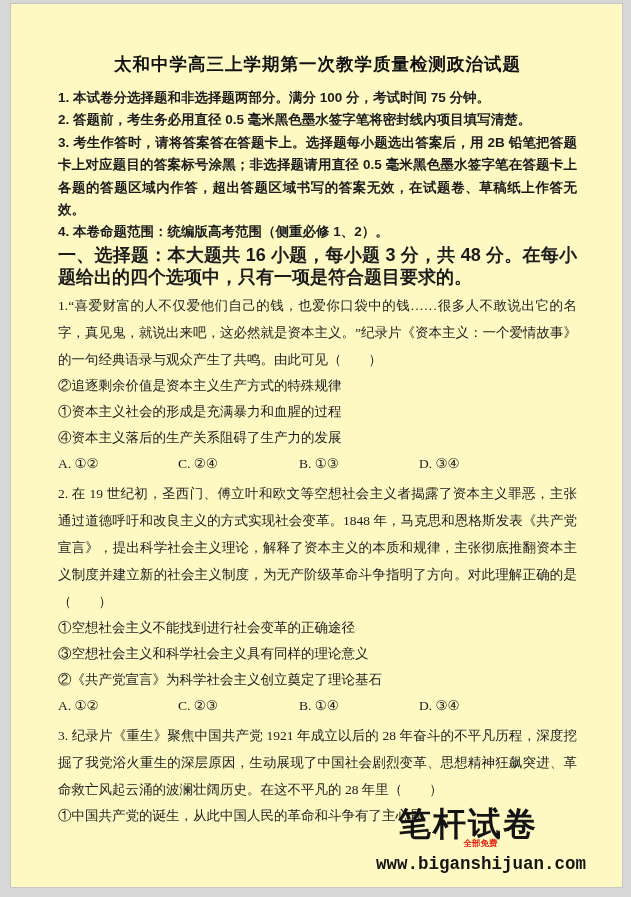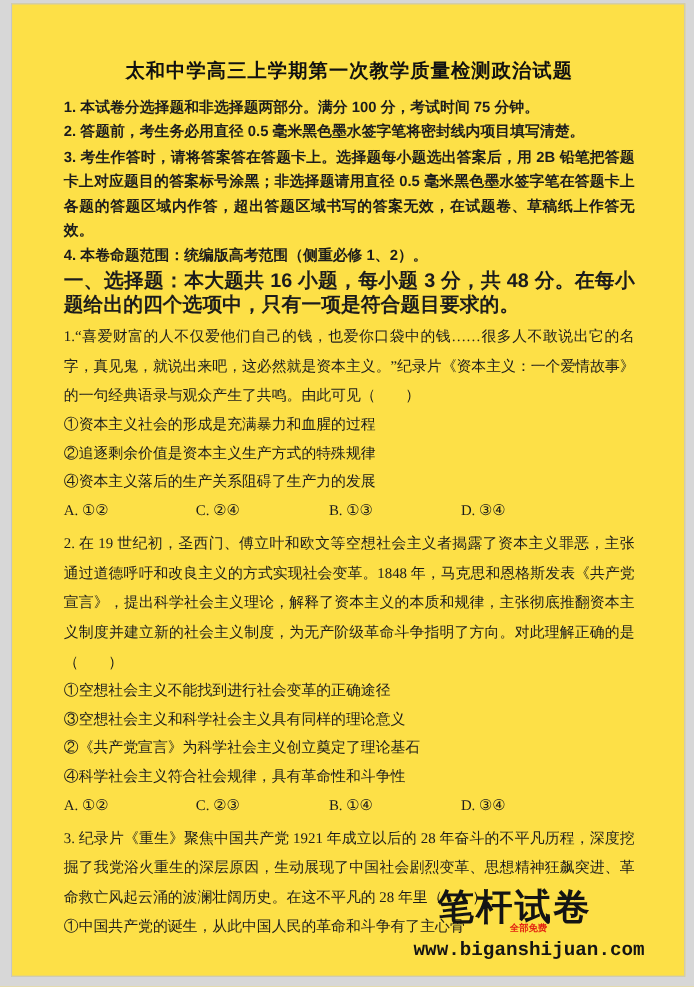--- a/index.html
+++ b/index.html
@@ -9,21 +9,21 @@
     background: #d7d7d7;
     position: relative;
     overflow: hidden;
     font-family: "Liberation Serif", "DejaVu Serif", serif;
     color: #1c1c1c;
   }
   .page {
     position: absolute;
     left: 10px; top: 3px;
     width: 613px; height: 885px;
-    background: #fde047;
+    background: #fef9c3;
     border: 1px solid #c6c6c6;
   }
   .content {
     padding: 48px 45px 0 47px;
   }
   .doc-title {
     font-family: "Liberation Sans", "DejaVu Sans", sans-serif;
     font-weight: bold;
     font-size: 17.5px;
     text-align: center;
@@ -123,37 +123,36 @@
       <div class="notice-line">1. 本试卷分选择题和非选择题两部分。满分 100 分，考试时间 75 分钟。</div>
       <div class="notice-line">2. 答题前，考生务必用直径 0.5 毫米黑色墨水签字笔将密封线内项目填写清楚。</div>
       <div class="notice-line">3. 考生作答时，请将答案答在答题卡上。选择题每小题选出答案后，用 2B 铅笔把答题卡上对应题目的答案标号涂黑；非选择题请用直径 0.5 毫米黑色墨水签字笔在答题卡上各题的答题区域内作答，超出答题区域书写的答案无效，在试题卷、草稿纸上作答无效。</div>
       <div class="notice-line">4. 本卷命题范围：统编版高考范围（侧重必修 1、2）。</div>
     </div>
 
     <div class="section-heading">一、选择题：本大题共 16 小题，每小题 3 分，共 48 分。在每小题给出的四个选项中，只有一项是符合题目要求的。</div>
 
     <div class="question">
       <p class="q-stem">1.“喜爱财富的人不仅爱他们自己的钱，也爱你口袋中的钱……很多人不敢说出它的名字，真见鬼，就说出来吧，这必然就是资本主义。”纪录片《资本主义：一个爱情故事》的一句经典语录与观众产生了共鸣。由此可见（　　）</p>
+      <div class="q-item">②追逐剩余价值是资本主义生产方式的特殊规律</div>
       <div class="q-item">①资本主义社会的形成是充满暴力和血腥的过程</div>
-      <div class="q-item">②追逐剩余价值是资本主义生产方式的特殊规律</div>
       <div class="q-item">④资本主义落后的生产关系阻碍了生产力的发展</div>
       <div class="q-options">
         <span>A. ①②</span>
         <span>C. ②④</span>
         <span>B. ①③</span>
         <span>D. ③④</span>
       </div>
     </div>
 
     <div class="question">
       <p class="q-stem">2. 在 19 世纪初，圣西门、傅立叶和欧文等空想社会主义者揭露了资本主义罪恶，主张通过道德呼吁和改良主义的方式实现社会变革。1848 年，马克思和恩格斯发表《共产党宣言》，提出科学社会主义理论，解释了资本主义的本质和规律，主张彻底推翻资本主义制度并建立新的社会主义制度，为无产阶级革命斗争指明了方向。对此理解正确的是（　　）</p>
       <div class="q-item">①空想社会主义不能找到进行社会变革的正确途径</div>
       <div class="q-item">③空想社会主义和科学社会主义具有同样的理论意义</div>
       <div class="q-item">②《共产党宣言》为科学社会主义创立奠定了理论基石</div>
-      <div class="q-item">④科学社会主义符合社会规律，具有革命性和斗争性</div>
       <div class="q-options">
         <span>A. ①②</span>
         <span>C. ②③</span>
         <span>B. ①④</span>
         <span>D. ③④</span>
       </div>
     </div>
 
     <div class="question">
       <p class="q-stem">3. 纪录片《重生》聚焦中国共产党 1921 年成立以后的 28 年奋斗的不平凡历程，深度挖掘了我党浴火重生的深层原因，生动展现了中国社会剧烈变革、思想精神狂飙突进、革命救亡风起云涌的波澜壮阔历史。在这不平凡的 28 年里（　　）</p>

